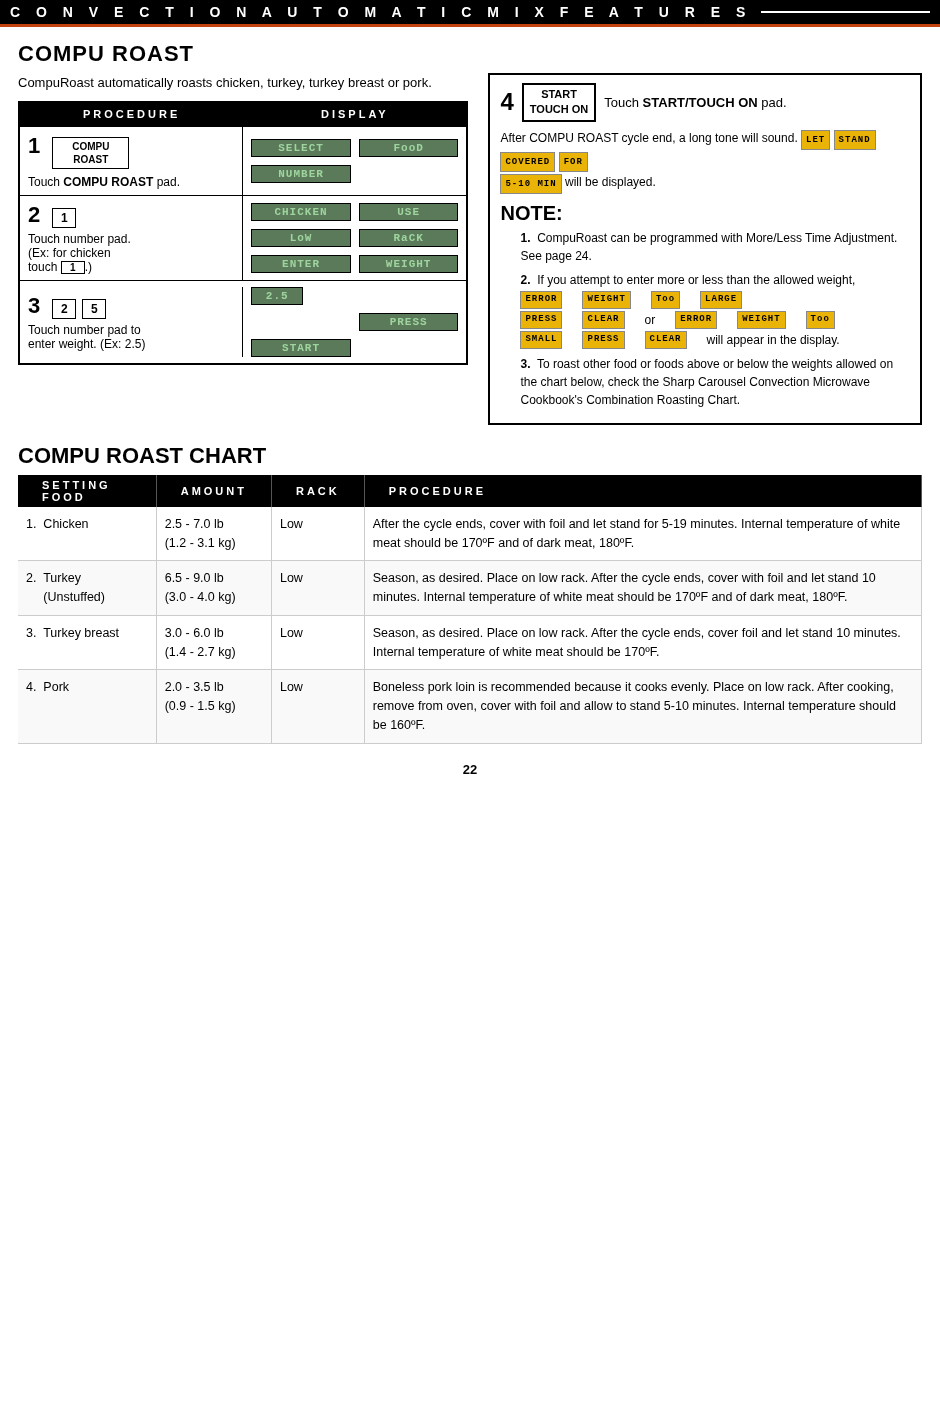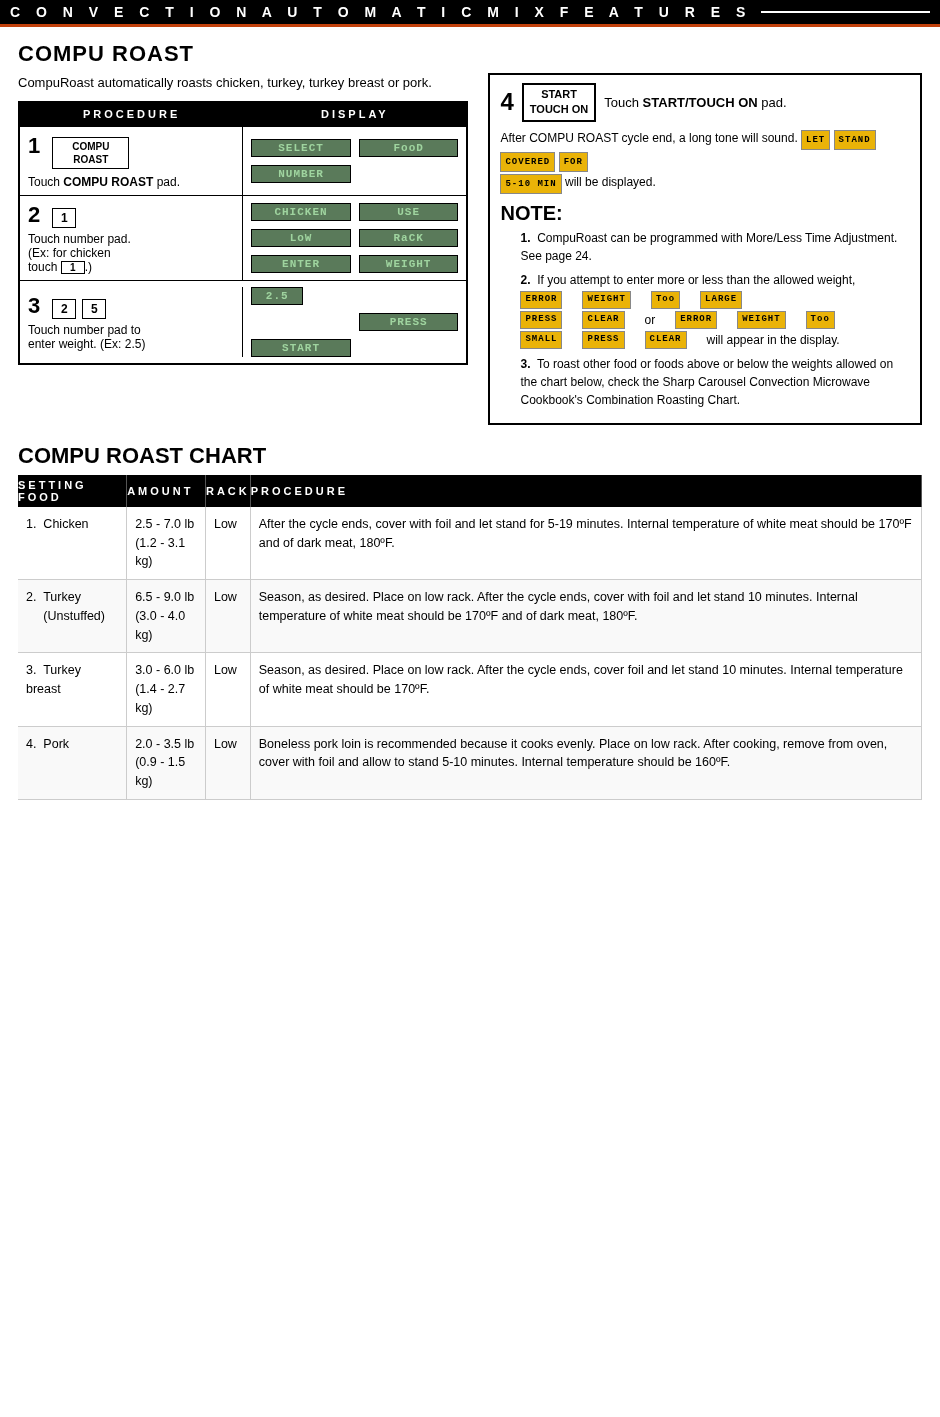--- a/index.html
+++ b/index.html
@@ -221,21 +221,21 @@
       width: 100%;
       border-collapse: collapse;
     }
     .chart-table thead tr {
       background: #000;
       color: #fff;
     }
     .chart-table thead th {
       font-size: 11px;
       letter-spacing: 3px;
-      padding: 4px 0;
+      padding: 4px 24px;
       text-align: left;
       font-weight: bold;
       border-right: 1px solid #555;
     }
     .chart-table tbody tr {
       border-bottom: 1px solid #ccc;
     }
     .chart-table tbody td {
       padding: 8px 8px;
       vertical-align: top;
@@ -442,14 +442,15 @@
         <tr>
           <td>4.&nbsp; Pork</td>
           <td>2.0 - 3.5 lb<br>(0.9 - 1.5 kg)</td>
           <td>Low</td>
           <td>Boneless pork loin is recommended because it cooks evenly. Place on low rack. After cooking, remove from oven, cover with foil and allow to stand 5-10 minutes. Internal temperature should be 160ºF.</td>
         </tr>
       </tbody>
     </table>
   </div>
 
+  <div class="page-num">22</div>
 
 </div>
 
 </body></html>

